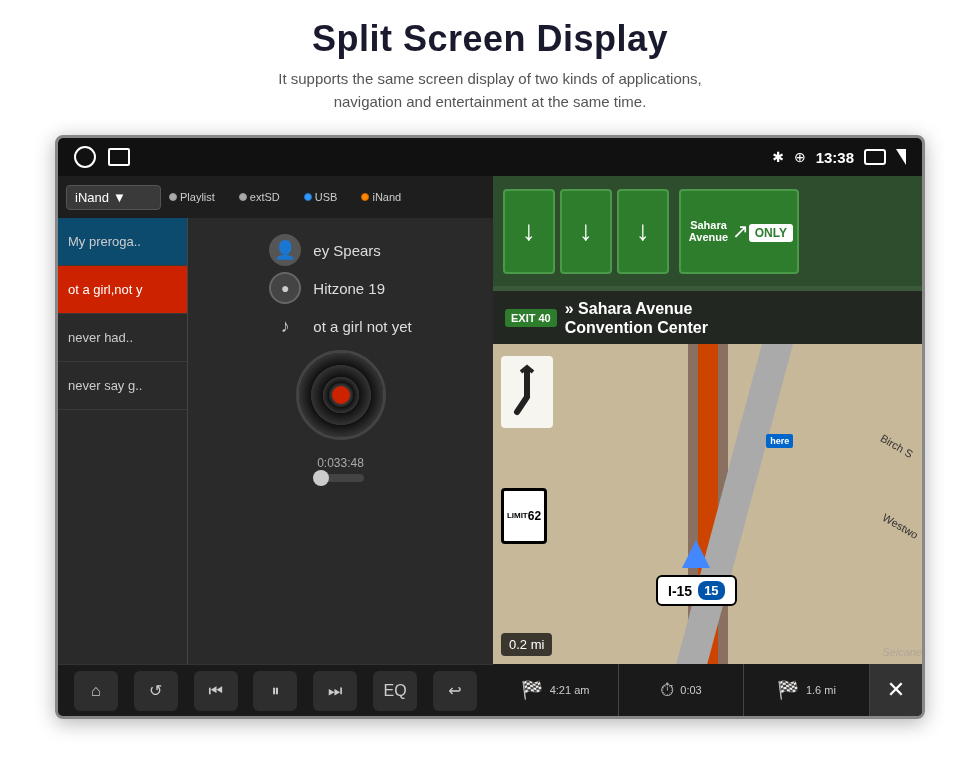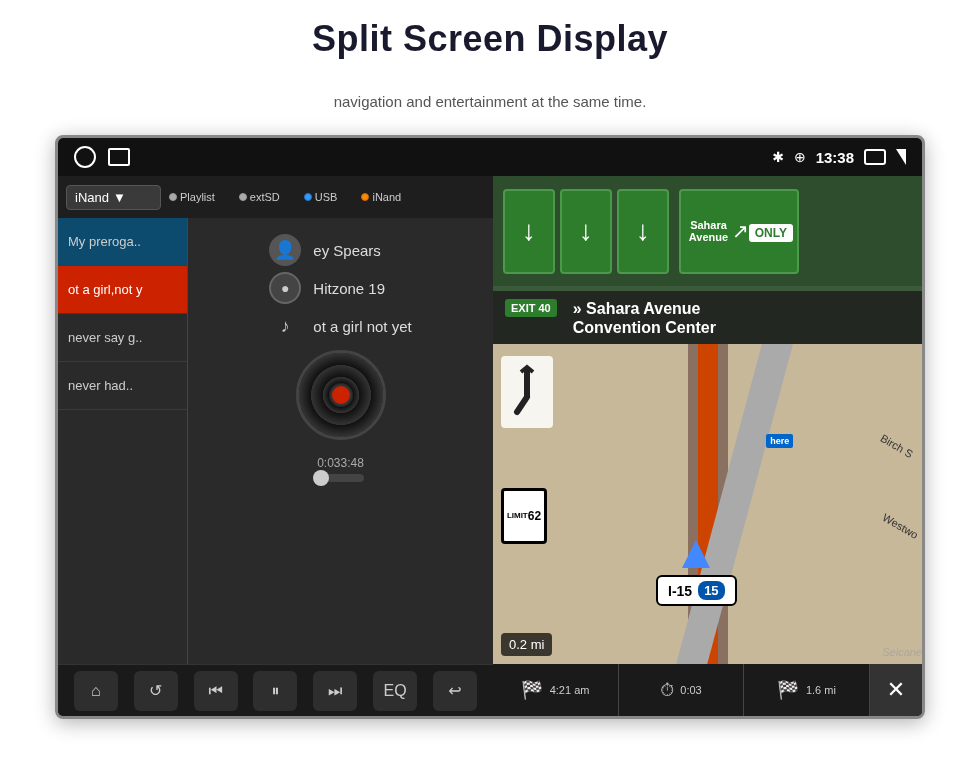--- a/index.html
+++ b/index.html
@@ -406,22 +406,22 @@
 
     
     .exit-sign {
       position: absolute;
       top: 115px;
       left: 0;
       right: 0;
       background: rgba(30,30,30,0.85);
       padding: 8px 12px;
       display: flex;
-      align-items: flex-start;
-      gap: 16px;
+      align-items: center;
+      gap: 8px;
     }
 
     .exit-badge {
       background: #2d7d2d;
       color: #fff;
       font-size: 11px;
       font-weight: bold;
       padding: 3px 6px;
       border-radius: 3px;
       white-space: nowrap;
@@ -680,21 +680,21 @@
     }
   </style>
 </head>
 <body>
 
 <div>
 
   <div class="page-header">
     <h1 class="page-title">Split Screen Display</h1>
     <p class="page-subtitle">
-      <br>
+      <span>It supports the same screen display of two kinds of applications,</span><br>
       <span>navigation and entertainment at the same time.</span>
     </p>
   </div>
 
   <div class="device-frame">
 
     <div class="status-bar">
       <div class="status-left">
         <div class="status-circle"></div>
         <div class="status-image-icon"></div>
@@ -741,24 +741,24 @@
 
           <div class="playlist-col">
             <div class="playlist">
               <div class="playlist-item">
                 <span>My preroga..</span>
               </div>
               <div class="playlist-item active-red">
                 <span>ot a girl,not y</span>
               </div>
               <div class="playlist-item">
+                <span>never had..</span>
+              </div>
+              <div class="playlist-item">
                 <span>never say g..</span>
-              </div>
-              <div class="playlist-item">
-                <span>never had..</span>
               </div>
             </div>
           </div>
 
           <div class="player-col">
 
             <div class="track-info">
               <div class="track-row">
                 <div class="track-icon-person">👤</div>
                 <span class="track-text">ey Spears</span>

